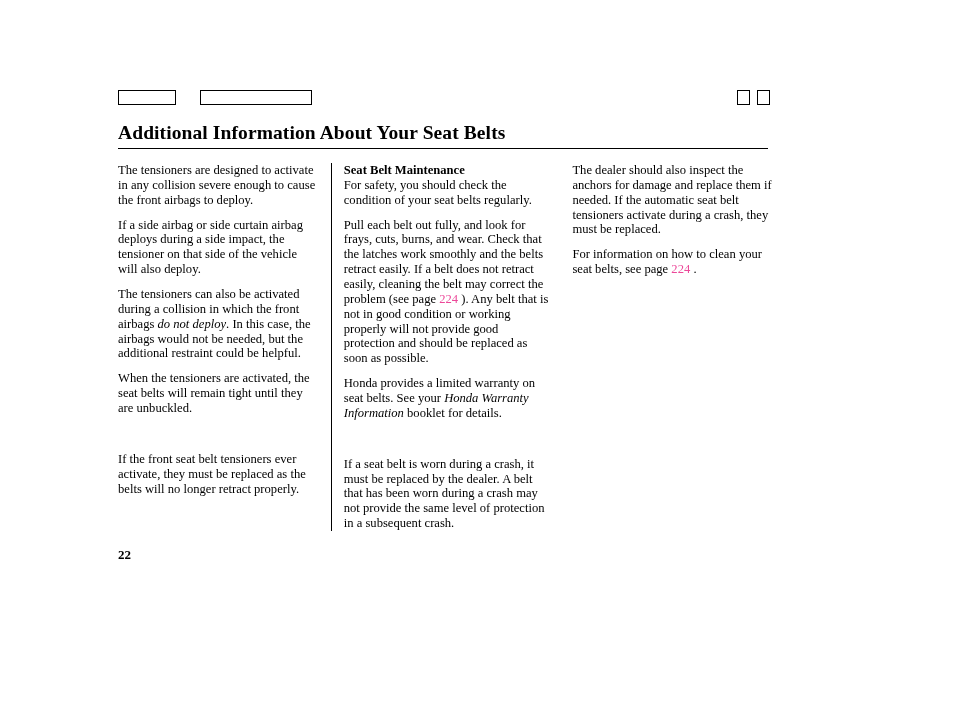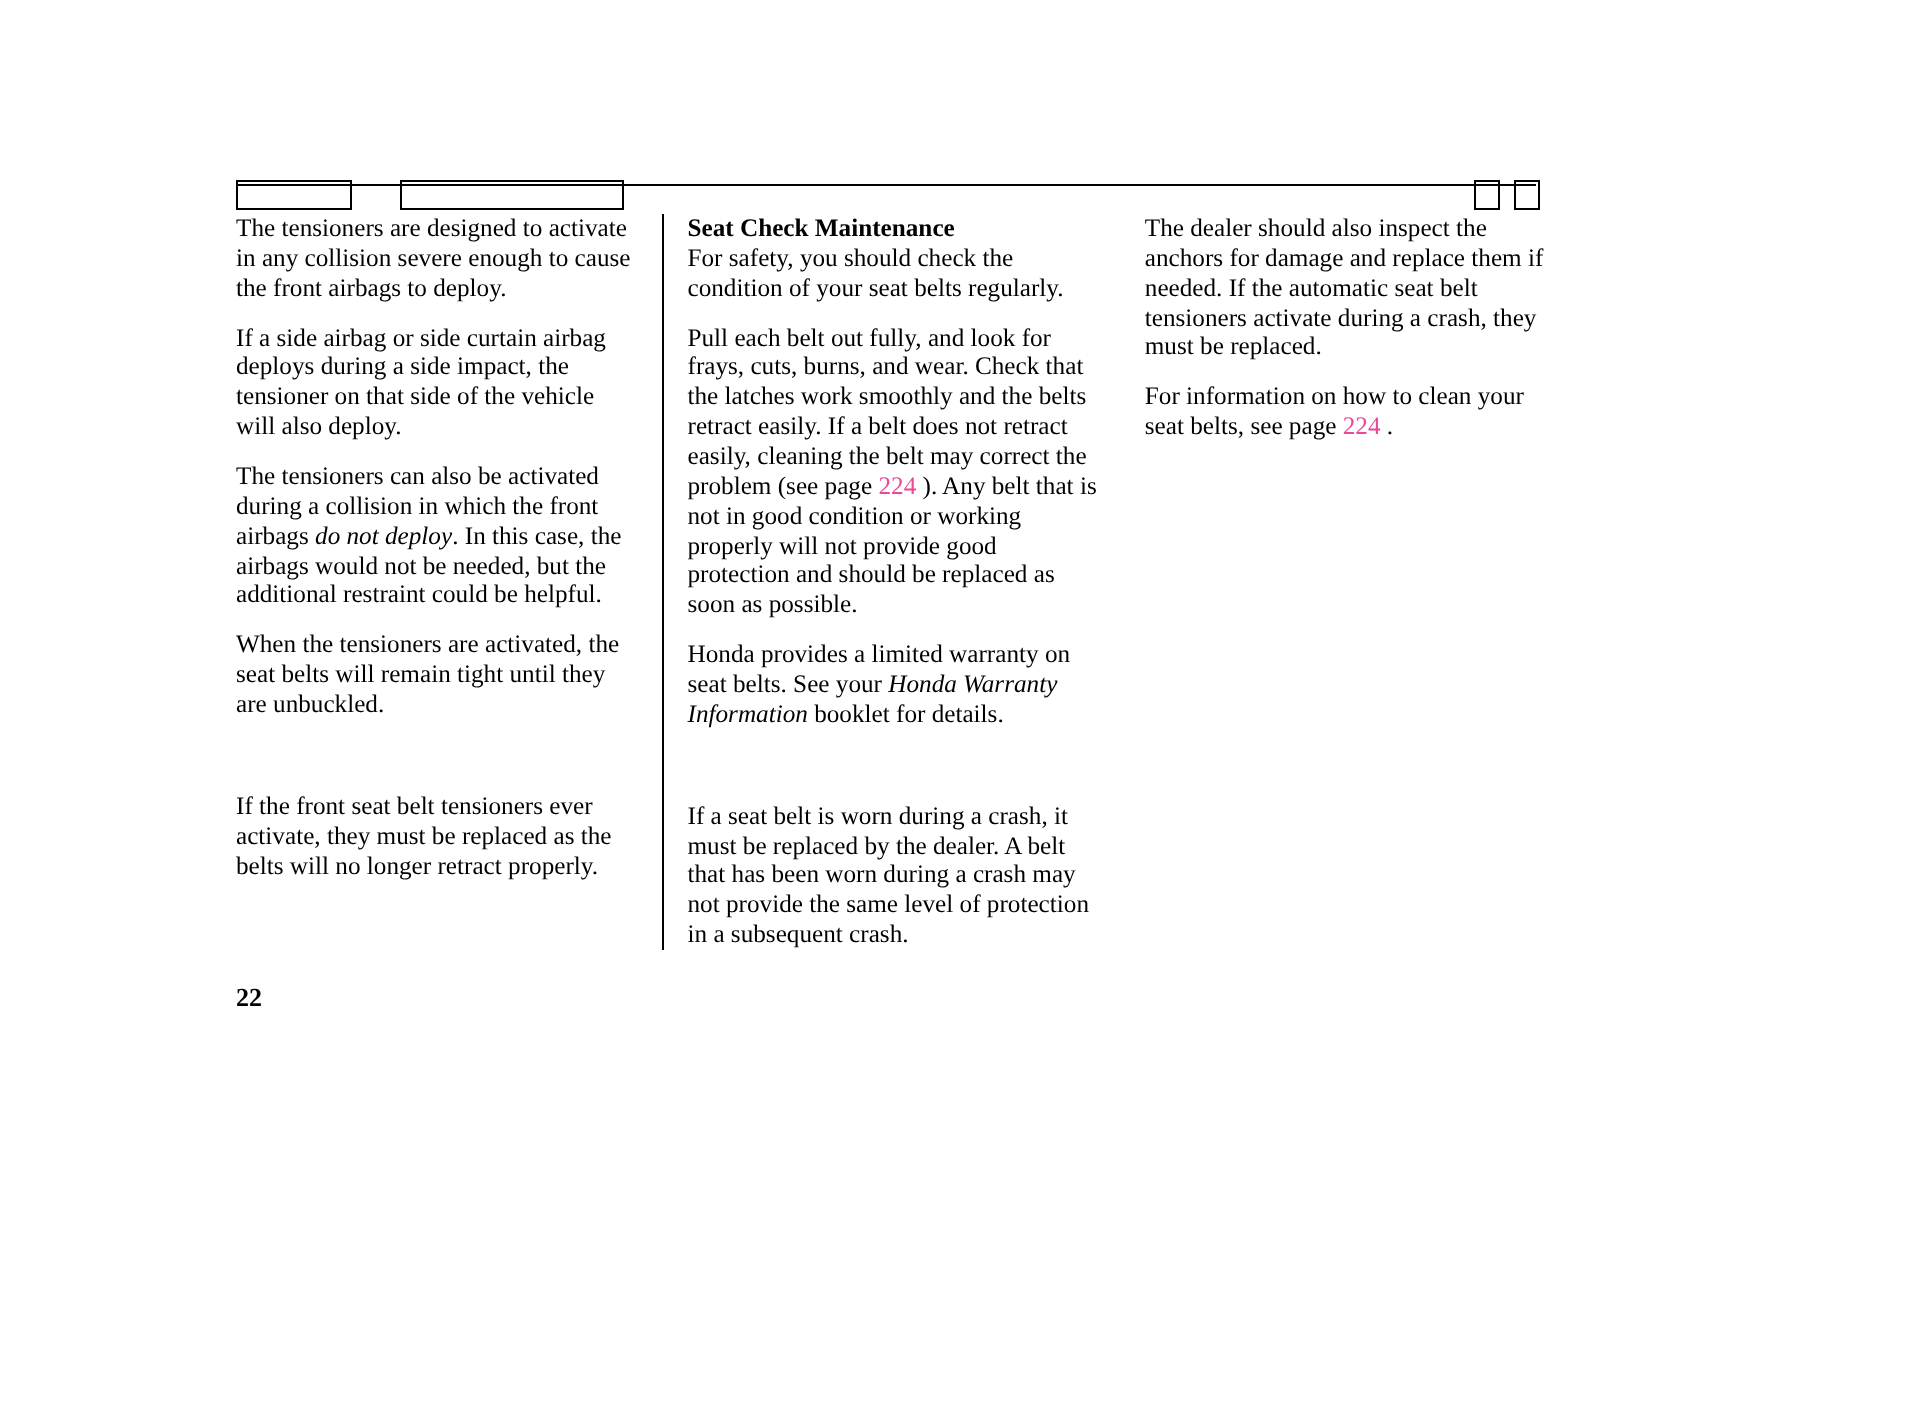--- a/index.html
+++ b/index.html
@@ -123,34 +123,35 @@
 
   <div class="top-decor">
     <span class="box"></span>
     <span class="box box2"></span>
   </div>
   <div class="top-right-decor">
     <span class="sq"></span>
     <span class="sq"></span>
   </div>
 
+  <h1 class="title">Additional Information About Your Seat Belts</h1>
   <hr class="rule">
 
   <div class="columns">
 
     <div class="col col1">
       <p>The tensioners are designed to activate in any collision severe enough to cause the front airbags to deploy.</p>
       <p>If a side airbag or side curtain airbag deploys during a side impact, the tensioner on that side of the vehicle will also deploy.</p>
       <p><span>The tensioners can also be activated during a collision in which the front airbags </span><span class="italic">do not deploy</span><span>. In this case, the airbags would not be needed, but the additional restraint could be helpful.</span></p>
       <p>When the tensioners are activated, the seat belts will remain tight until they are unbuckled.</p>
       <p class="last">If the front seat belt tensioners ever activate, they must be replaced as the belts will no longer retract properly.</p>
     </div>
 
     <div class="col col2">
-      <p><span class="heading-inline">Seat Check Maintenance</span><span>For safety, you should check the condition of your seat belts regularly.</span></p>
+      <p><span class="heading-inline">Seat Belt Maintenance</span><span>For safety, you should check the condition of your seat belts regularly.</span></p>
       <p><span>Pull each belt out fully, and look for frays, cuts, burns, and wear. Check that the latches work smoothly and the belts retract easily. If a belt does not retract easily, cleaning the belt may correct the problem (see page </span><span class="link">224</span><span> ). Any belt that is not in good condition or working properly will not provide good protection and should be replaced as soon as possible.</span></p>
       <p><span>Honda provides a limited warranty on seat belts. See your </span><span class="italic">Honda Warranty Information</span><span> booklet for details.</span></p>
       <p class="last">If a seat belt is worn during a crash, it must be replaced by the dealer. A belt that has been worn during a crash may not provide the same level of protection in a subsequent crash.</p>
     </div>
 
     <div class="col col3">
       <p>The dealer should also inspect the anchors for damage and replace them if needed. If the automatic seat belt tensioners activate during a crash, they must be replaced.</p>
       <p><span>For information on how to clean your seat belts, see page </span><span class="link">224</span><span> .</span></p>
 
     </div>

